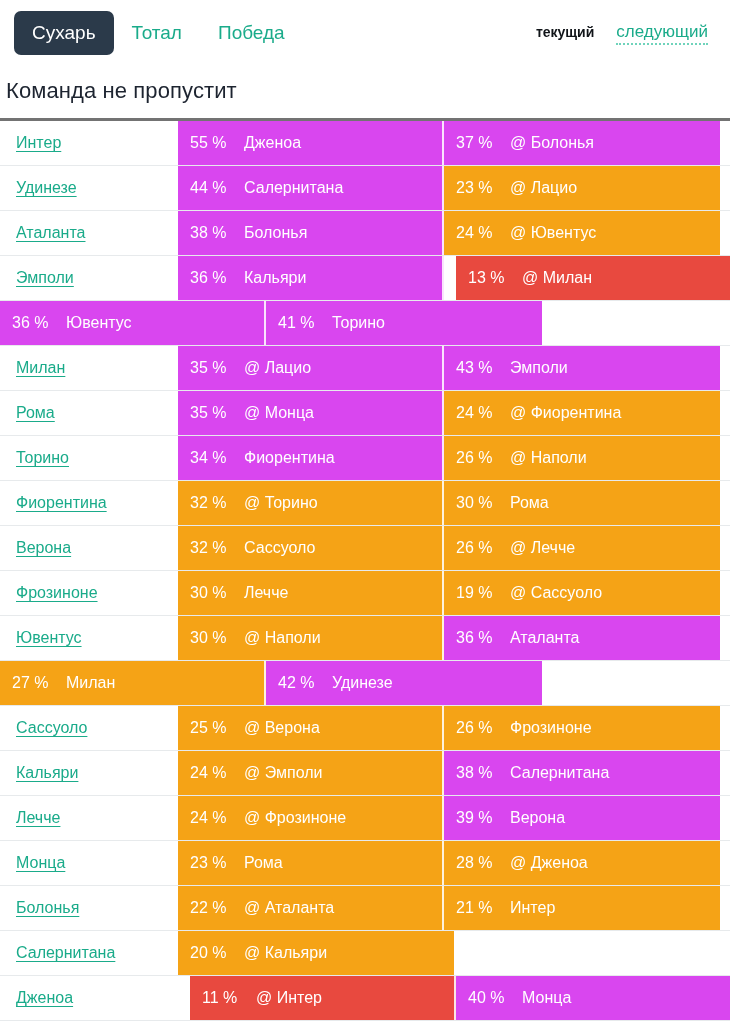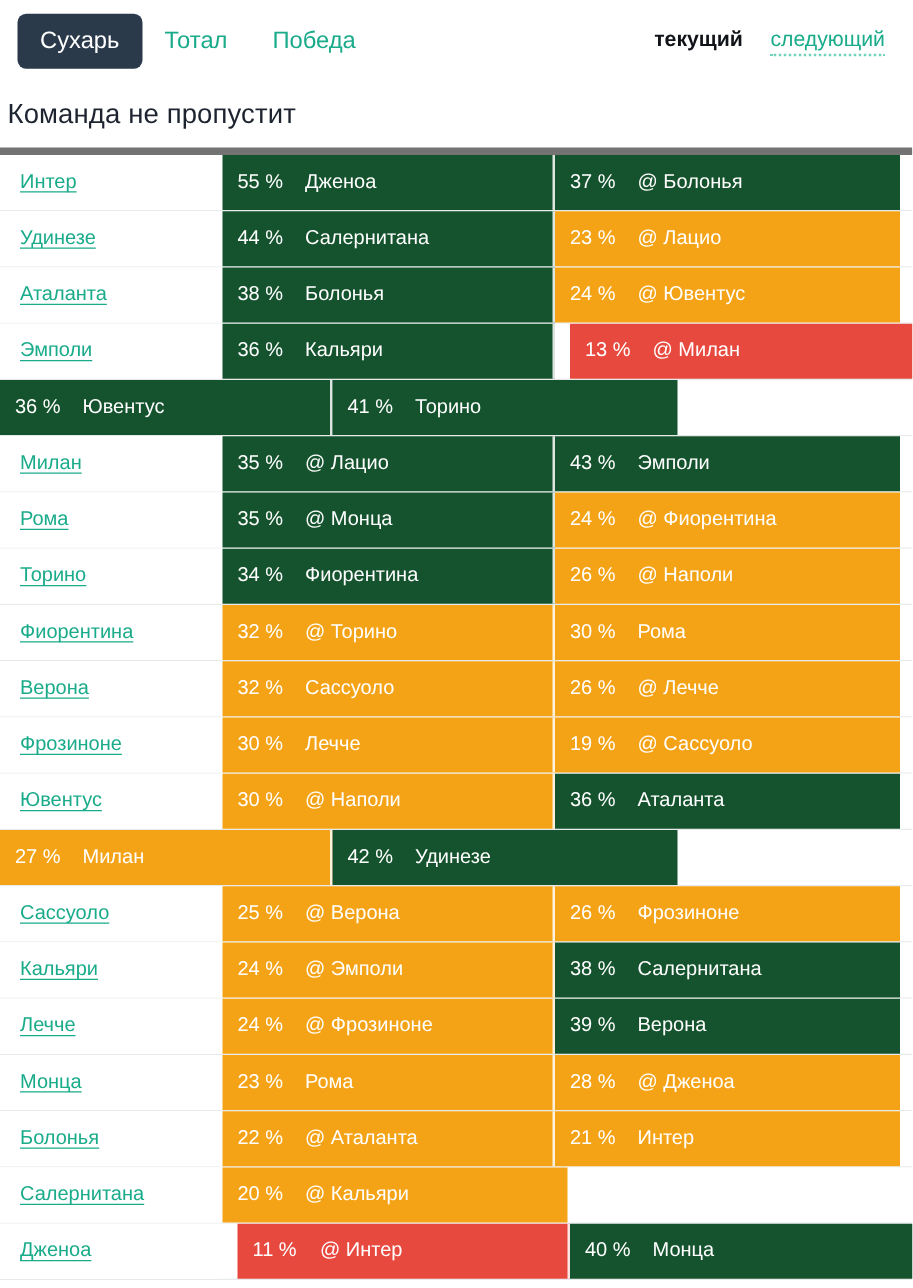--- a/index.html
+++ b/index.html
@@ -56,21 +56,21 @@
   }
 
   .header-right {
     margin-left: auto;
     display: flex;
     align-items: baseline;
     gap: 22px;
     padding-right: 12px;
   }
   .hr-current {
-    font-size: 17px;
+    font-size: 14px;
     font-weight: bold;
     color: #101418;
     white-space: nowrap;
   }
   .hr-next {
     font-size: 17px;
     color: #1aab8a;
     white-space: nowrap;
     border-bottom: 2px dotted #6fd3bb;
     padding-bottom: 1px;
@@ -81,21 +81,21 @@
   .subtitle {
     font-size: 22px;
     color: #1d2430;
     padding: 12px 0 14px 6px;
     letter-spacing: 0.1px;
   }
 
   
   .table {
     width: 730px;
-    border-top: 6px solid #737373;
+    border-top: 3px solid #737373;
   }
 
   .row {
     display: flex;
     align-items: stretch;
     height: 45px;
     border-bottom: 1px solid #e7eaec;
     background: #ffffff;
   }
 
@@ -140,21 +140,21 @@
     padding-left: 12px;
     white-space: nowrap;
     font-size: 16px;
   }
   .opp {
     white-space: nowrap;
     font-size: 16px;
     padding-right: 8px;
   }
 
-  .bg-green  { background: #14532d; }
+  .bg-green  { background: #d946ef; }
   .bg-orange { background: #f5a316; }
   .bg-red    { background: #e8493f; margin-left: 12px; }
 
   .tail { height: 9px; background: #ffffff; }
 </style>
 </head>
 <body>
 
 <div class="page">
 

